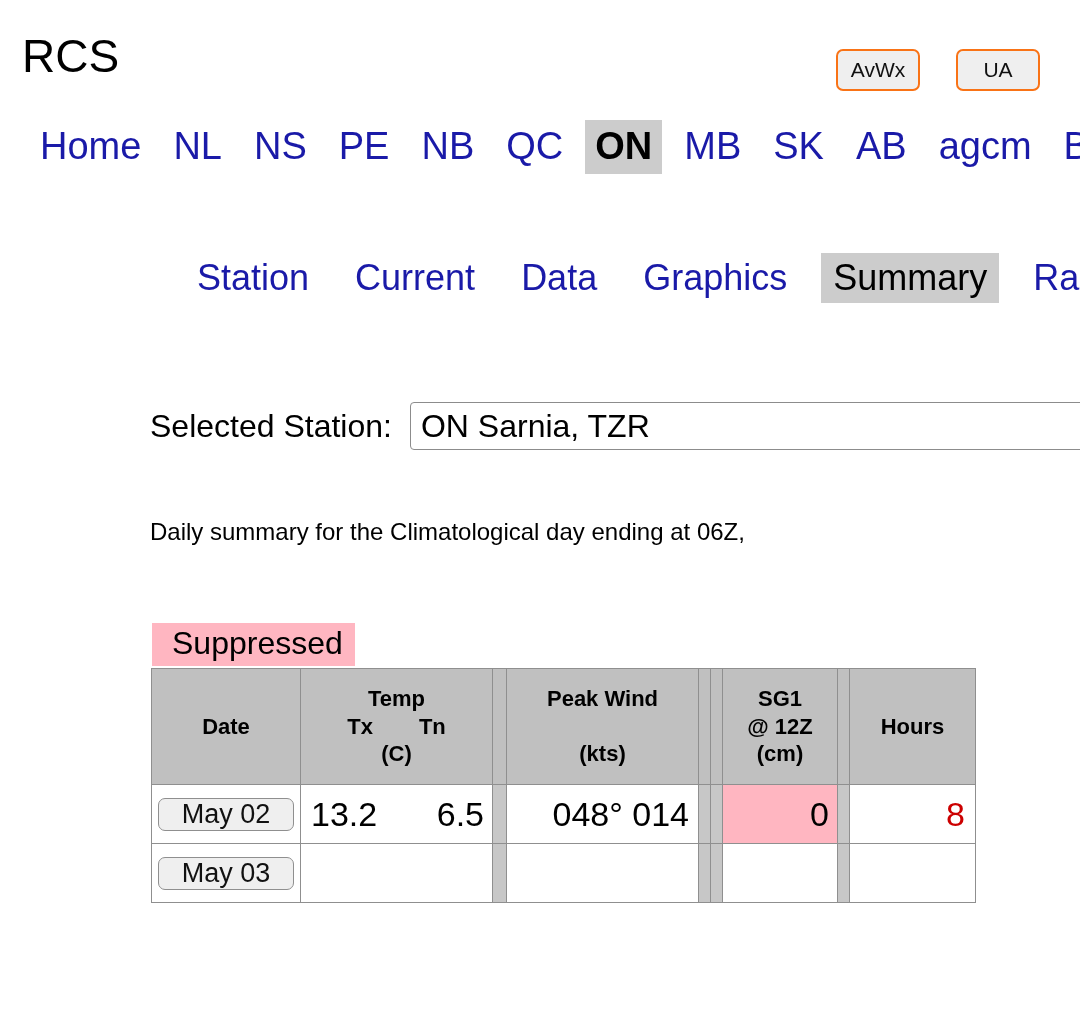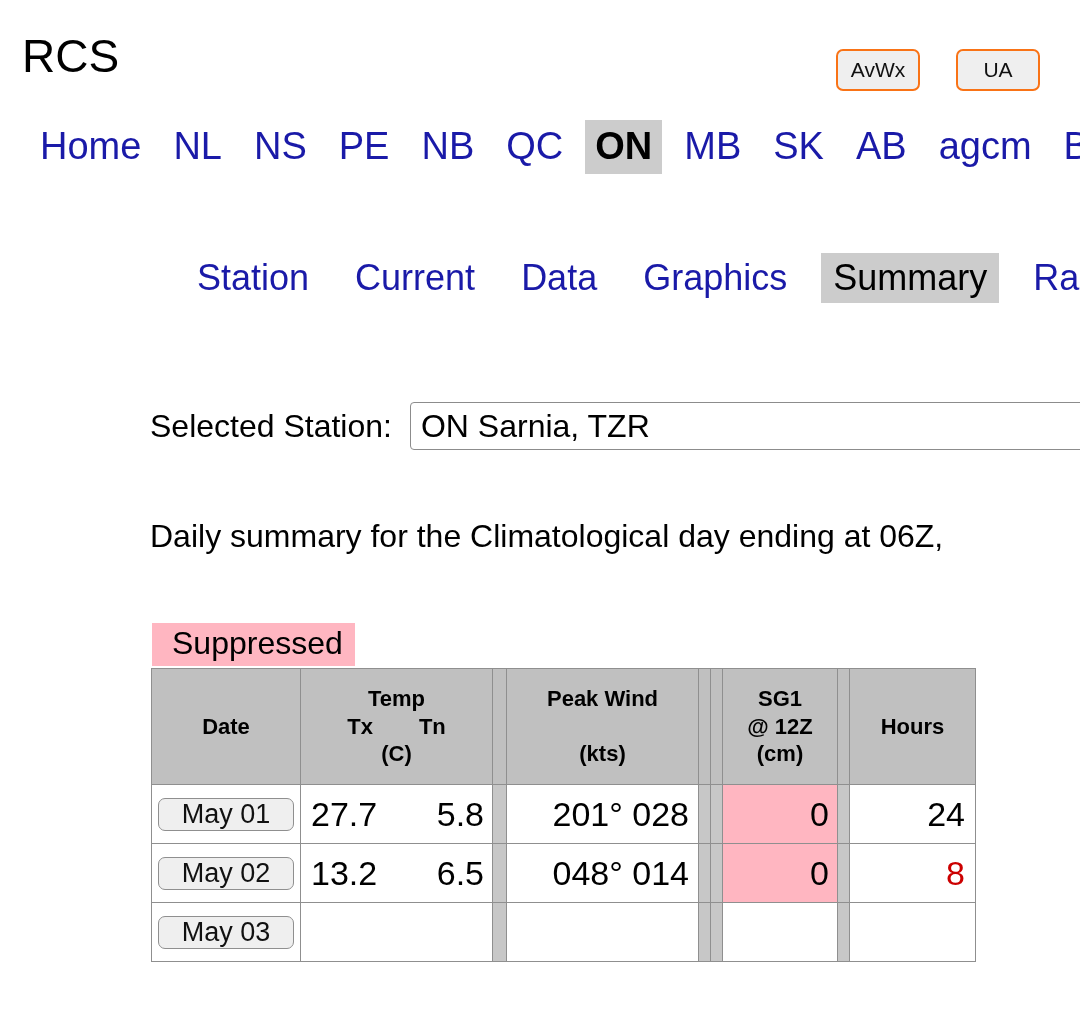--- a/index.html
+++ b/index.html
@@ -134,21 +134,21 @@
     display: flex;
     align-items: center;
     cursor: pointer;
   }
 
   
   .description {
     position: absolute;
     left: 150px;
     top: 518px;
-    font-size: 32px;
+    font-size: 24px;
     color: #000;
     white-space: nowrap;
   }
 
   
   .legend {
     position: absolute;
     left: 152px;
     top: 623px;
     background: #ffb6c1;
@@ -341,38 +341,20 @@
       <th class="spacer-col"></th>
       <th>
         <div class="th-stack">
           <span>Hours</span>
         </div>
       </th>
     </tr>
   </thead>
   <tbody>
 
-    <tr>
-      <td class="date-cell">
-        <div class="date-btn">May 01</div>
-      </td>
-      <td>
-        <div class="temp-cell">
-          <span>27.7</span>
-          <span>5.8</span>
-        </div>
-      </td>
-      <td class="spacer-col"></td>
-      <td class="wind-cell">201° 028</td>
-      <td class="spacer-col"></td>
-      <td class="spacer-col"></td>
-      <td class="sg1-cell suppressed">0</td>
-      <td class="spacer-col"></td>
-      <td class="hours-cell">24</td>
-    </tr>
 
     <tr>
       <td class="date-cell">
         <div class="date-btn">May 02</div>
       </td>
       <td>
         <div class="temp-cell">
           <span>13.2</span>
           <span>6.5</span>
         </div>

